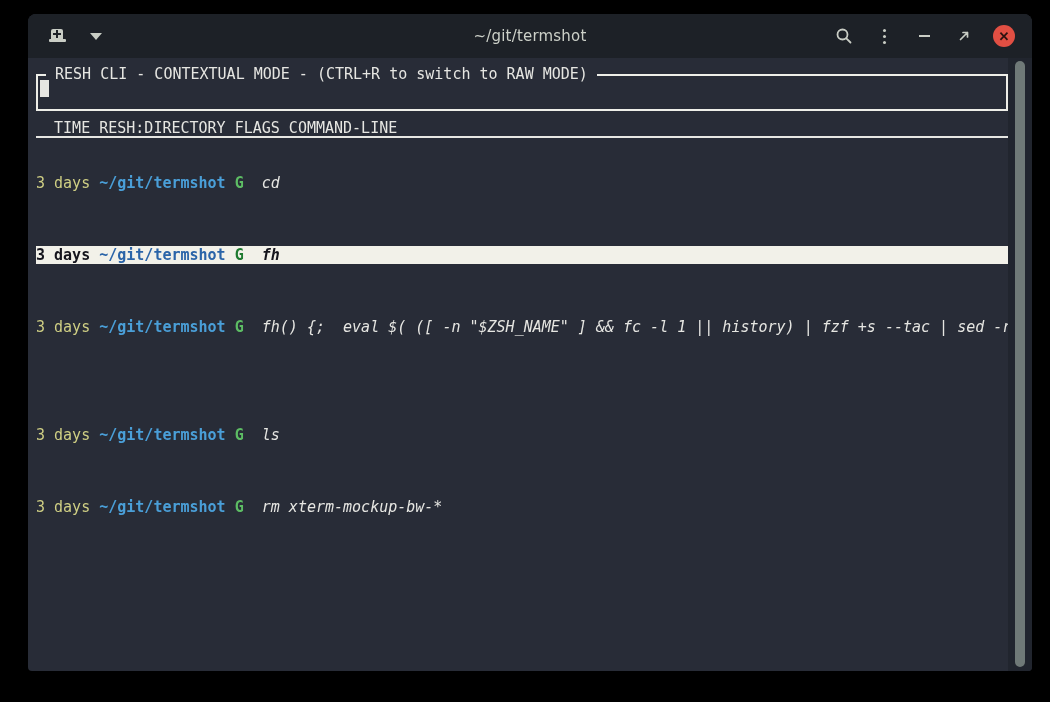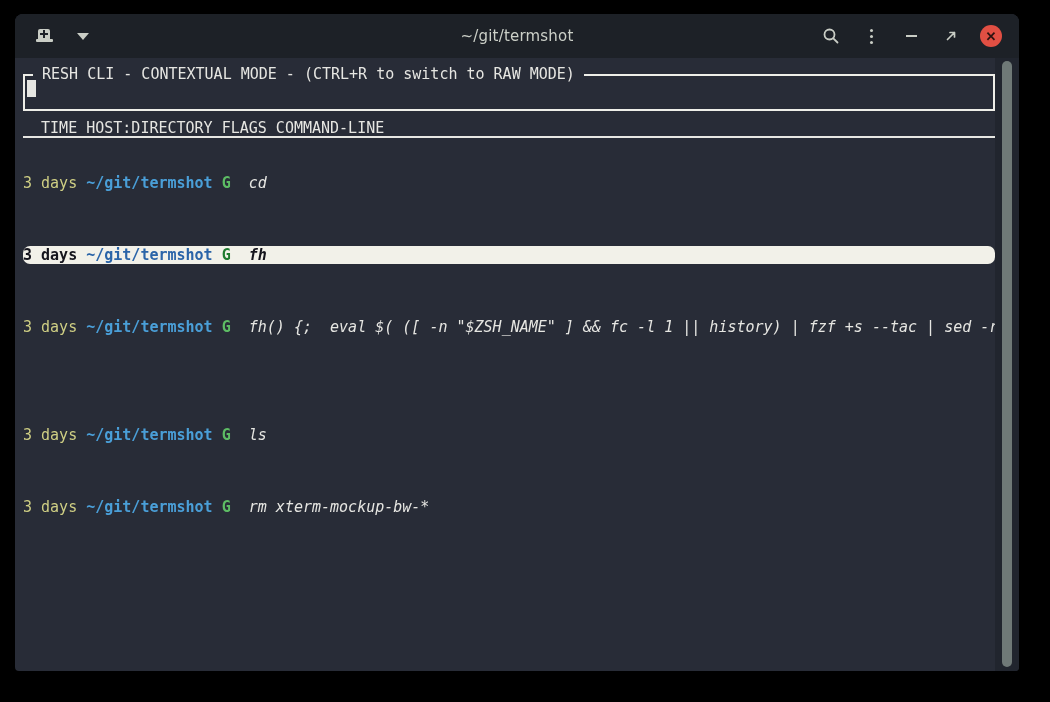--- a/index.html
+++ b/index.html
@@ -7,21 +7,21 @@
     --terminal-bg:#282c37; --fg:#e6e6e2;
     --yellow:#cfcf84; --blue:#4a9fd8; --green:#5dbd64;
     --sel-bg:#f2f1e9; --sel-fg:#15151d; --sel-blue:#2a64a8; --sel-green:#1e7a2f;
     --status-bg:#f0efe7; --status-fg:#1a1e26;
     --scrollbar:#6f7977; --close-red:#e14f43; --icon:#c9cdc5;
   }
   *{margin:0;padding:0;box-sizing:border-box;}
   html,body{width:1050px;height:702px;background:#000;overflow:hidden;}
   body{font-family:"DejaVu Sans",sans-serif;}
 
-  .window{position:absolute;left:15px;top:14px;width:1004px;height:657px;
+  .window{position:absolute;left:28px;top:14px;width:1004px;height:657px;
     background:var(--terminal-bg);border-radius:8px 8px 4px 4px;overflow:hidden;}
 
   
   .titlebar{position:relative;height:44px;background:var(--titlebar-bg);
     display:flex;align-items:center;}
   .tb-left{display:flex;align-items:center;gap:10px;margin-left:16px;z-index:2;}
   .tb-title{position:absolute;left:0;right:0;text-align:center;
     color:var(--titlebar-fg);font-size:15px;letter-spacing:.2px;}
   .tb-right{position:absolute;right:14px;display:flex;align-items:center;gap:12px;}
   .tb-btn{width:28px;height:28px;display:flex;align-items:center;justify-content:center;
@@ -54,21 +54,21 @@
 
   .table-header{margin-top:9px;height:18px;line-height:16px;border-bottom:2px solid #e6e6e2;
     white-space:pre;color:var(--fg);}
 
   .rows{white-space:pre;overflow:hidden;width:972px;}
   .row{height:18px;overflow:hidden;}
   .row .t{color:var(--yellow);}
   .row .d{color:var(--blue);font-weight:bold;}
   .row .g{color:var(--green);font-weight:bold;}
   .row .c{color:var(--fg);font-style:italic;}
-  .row.selected{background:var(--sel-bg);font-weight:bold;border-radius:7px;}
+  .row.selected{background:var(--sel-bg);font-weight:bold;}
   .row.selected .t{color:var(--sel-fg);}
   .row.selected .d{color:var(--sel-blue);}
   .row.selected .g{color:var(--sel-green);}
   .row.selected .c{color:var(--sel-fg);}
 
   .scrollbar-track{position:absolute;right:0;top:0;width:24px;height:613px;background:#21252e;}
   .scrollbar-thumb{position:absolute;right:7px;top:3px;width:10px;height:606px;
     background:var(--scrollbar);border-radius:5px;}
 </style>
 </head>
@@ -120,21 +120,21 @@
   </div>
 
   <div class="terminal">
     <div class="content">
 
       <div class="searchbox">
         <span class="legend"> RESH CLI - CONTEXTUAL MODE - (CTRL+R to switch to RAW MODE) </span>
         <span class="cursor-block"></span>
       </div>
 
-      <div class="table-header">  TIME HOST:DIRECTORY FLAGS COMMAND-LINE</div>
+      <div class="table-header">  TIME RESH:DIRECTORY FLAGS COMMAND-LINE</div>
 
       <div class="rows">
   <div class="row"><span class="t">3 days</span><span> </span><span class="d">~/git/termshot</span><span> </span><span class="g">G</span><span>  </span><span class="c">cd</span></div>
 
   <div class="row selected"><span class="t">3 days</span><span> </span><span class="d">~/git/termshot</span><span> </span><span class="g">G</span><span>  </span><span class="c">fh</span></div>
 
   <div class="row"><span class="t">3 days</span><span> </span><span class="d">~/git/termshot</span><span> </span><span class="g">G</span><span>  </span><span class="c">fh() {;  eval $( ([ -n "$ZSH_NAME" ] &amp;&amp; fc -l 1 || history) | fzf +s --tac | sed -r</span></div>
 
 
 

